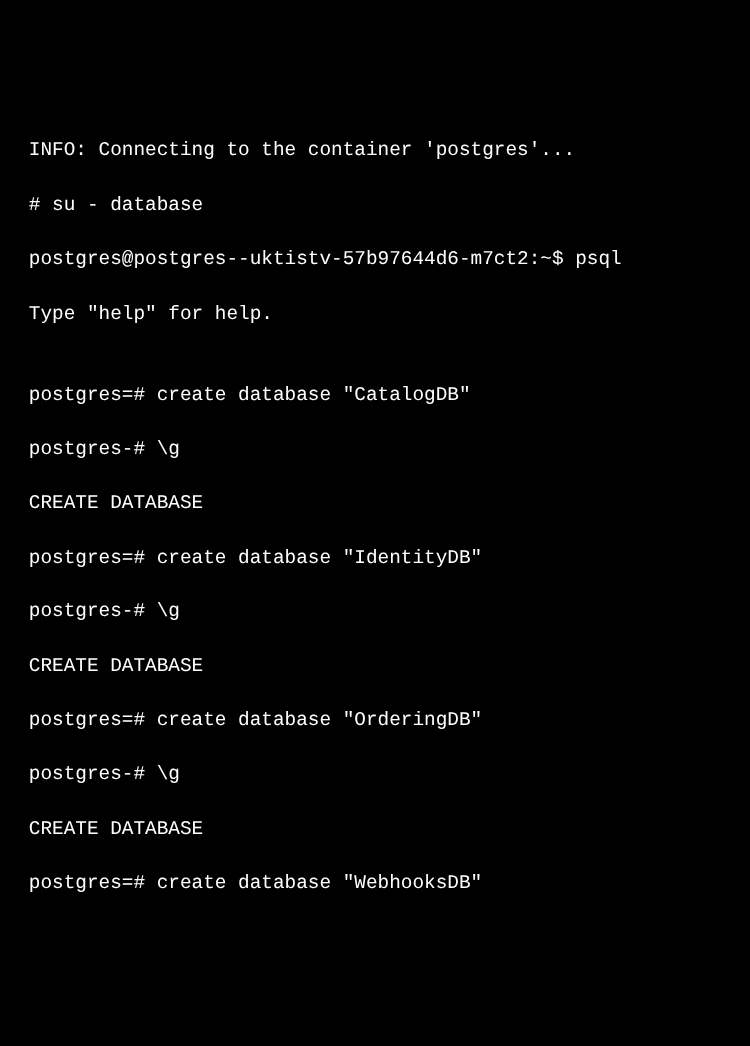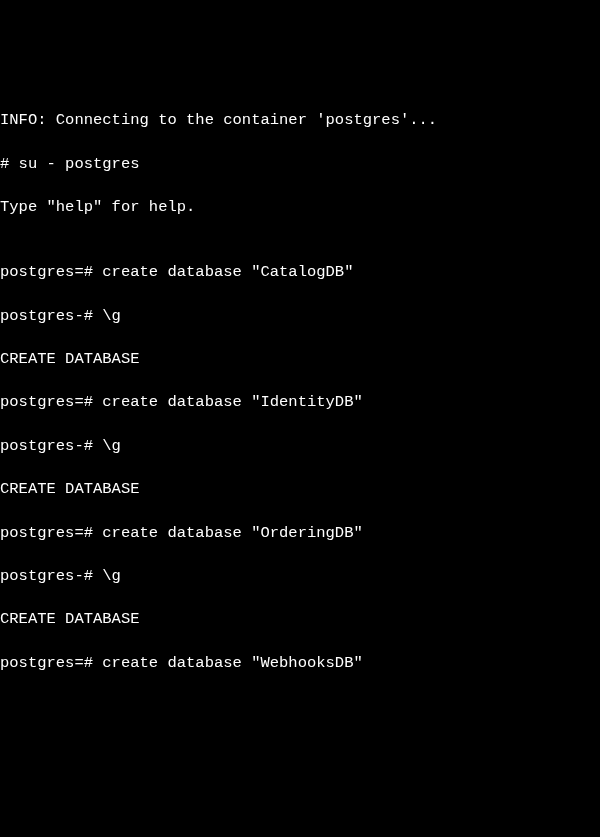--- a/index.html
+++ b/index.html
@@ -14,30 +14,32 @@
       font-size: 15.5px;
       line-height: 1.4;
       padding: 2px 0 0 0;
       width: 600px;
       height: 837px;
       overflow: hidden;
       white-space: pre;
     }
     .line {
       white-space: pre;
+      margin-left: 23px;
     }
   </style>
 </head>
 <body>
 
 
 
 <div>
 <div class="line">INFO: Connecting to the container 'postgres'...</div>
-<div class="line"># su - postgres</div>
+<div class="line"># su - database</div>
+<div class="line">postgres@postgres--uktistv-57b97644d6-m7ct2:~$ psql</div>
 <div class="line">Type "help" for help.</div>
 <div class="line"></div>
 <div class="line">postgres=# create database "CatalogDB"</div>
 <div class="line">postgres-# \g</div>
 <div class="line">CREATE DATABASE</div>
 <div class="line">postgres=# create database "IdentityDB"</div>
 <div class="line">postgres-# \g</div>
 <div class="line">CREATE DATABASE</div>
 <div class="line">postgres=# create database "OrderingDB"</div>
 <div class="line">postgres-# \g</div>

